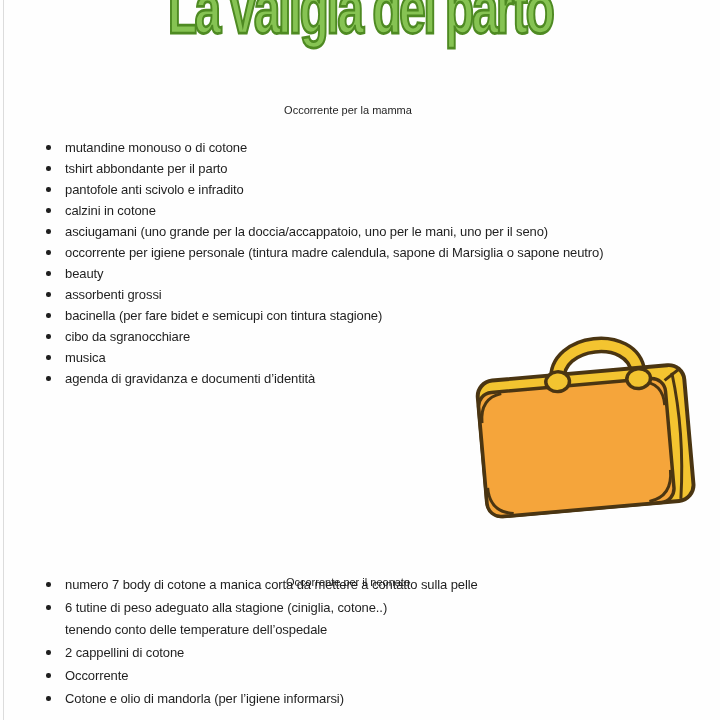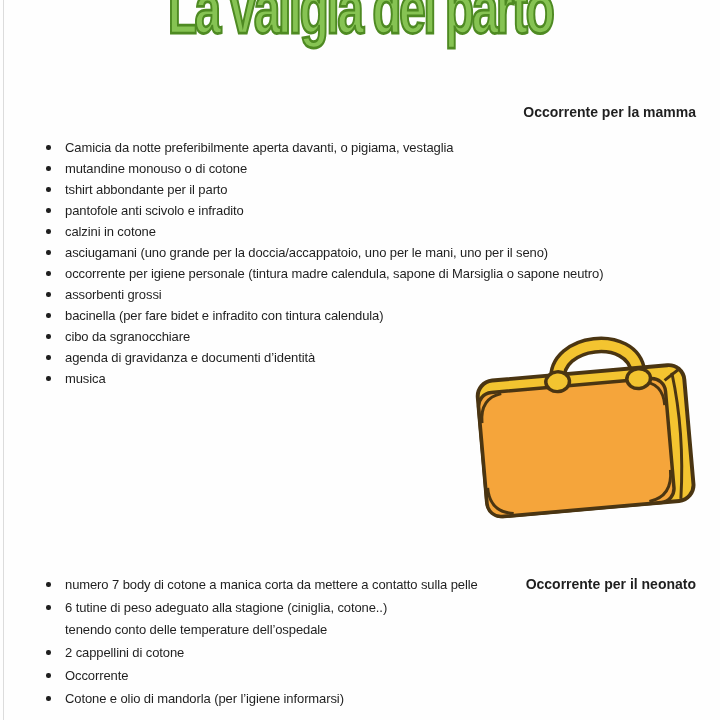--- a/index.html
+++ b/index.html
@@ -22,22 +22,22 @@
     font-size:56px;font-weight:bold;letter-spacing:-3px;line-height:1;
     color:#86c353;
     -webkit-text-stroke:2.2px #4e8a22;
     text-stroke:2.2px #4e8a22;
     transform:scale(0.86,1.25);
     transform-origin:50% 0%;
     white-space:nowrap;
   }
   .section-heading{
     position:absolute;left:0;right:24px;
-    text-align:right;
-    font-size:14px;font-weight:bold;
+    text-align:center;
+    font-size:11px;font-weight:normal;
   }
   .heading-mamma{top:104px;}
   .heading-neonato{top:544px;margin-top:32px;}
   ul.checklist{
     position:absolute;left:40px;right:30px;
     margin:0;padding:0;list-style:none;
     font-size:13px;letter-spacing:-0.1px;
   }
   ul.checklist li{
     position:relative;padding-left:25px;
@@ -61,32 +61,32 @@
 
 <div class="page">
 
   <div class="edge-line"></div>
 
   <div class="doc-title">La valigia del parto</div>
 
   <div class="section-heading heading-mamma">Occorrente per la mamma</div>
 
   <ul class="checklist list-mamma">
-      <li>Camicia da notte preferibilmente aperta davanti, o pigiama, vestaglia</li>
       <li>mutandine monouso o di cotone</li>
       <li>tshirt abbondante per il parto</li>
       <li>pantofole anti scivolo e infradito</li>
       <li>calzini in cotone</li>
       <li>asciugamani (uno grande per la doccia/accappatoio, uno per le mani, uno per il seno)</li>
       <li>occorrente per igiene personale (tintura madre calendula, sapone di Marsiglia o sapone neutro)</li>
+      <li>beauty</li>
       <li>assorbenti grossi</li>
-      <li>bacinella (per fare bidet e infradito con tintura calendula)</li>
+      <li>bacinella (per fare bidet e semicupi con tintura stagione)</li>
       <li>cibo da sgranocchiare</li>
+      <li>musica</li>
       <li>agenda di gravidanza e documenti d’identità</li>
-      <li>musica</li>
     </ul>
 
   <div class="suitcase-wrap">
     <svg viewBox="0 0 235 200" aria-hidden="true">
       <g transform="rotate(-5 115 120)">
 
         <path d="M 92,58 C 92,16 172,14 174,56" fill="none" stroke="#4a3512" stroke-width="17" stroke-linecap="round"></path>
         <path d="M 92,58 C 92,16 172,14 174,56" fill="none" stroke="#f3c430" stroke-width="10" stroke-linecap="round"></path>
 
         <rect x="10" y="52" width="210" height="138" rx="16" fill="#f3c430" stroke="#4a3512" stroke-width="4"></rect>

